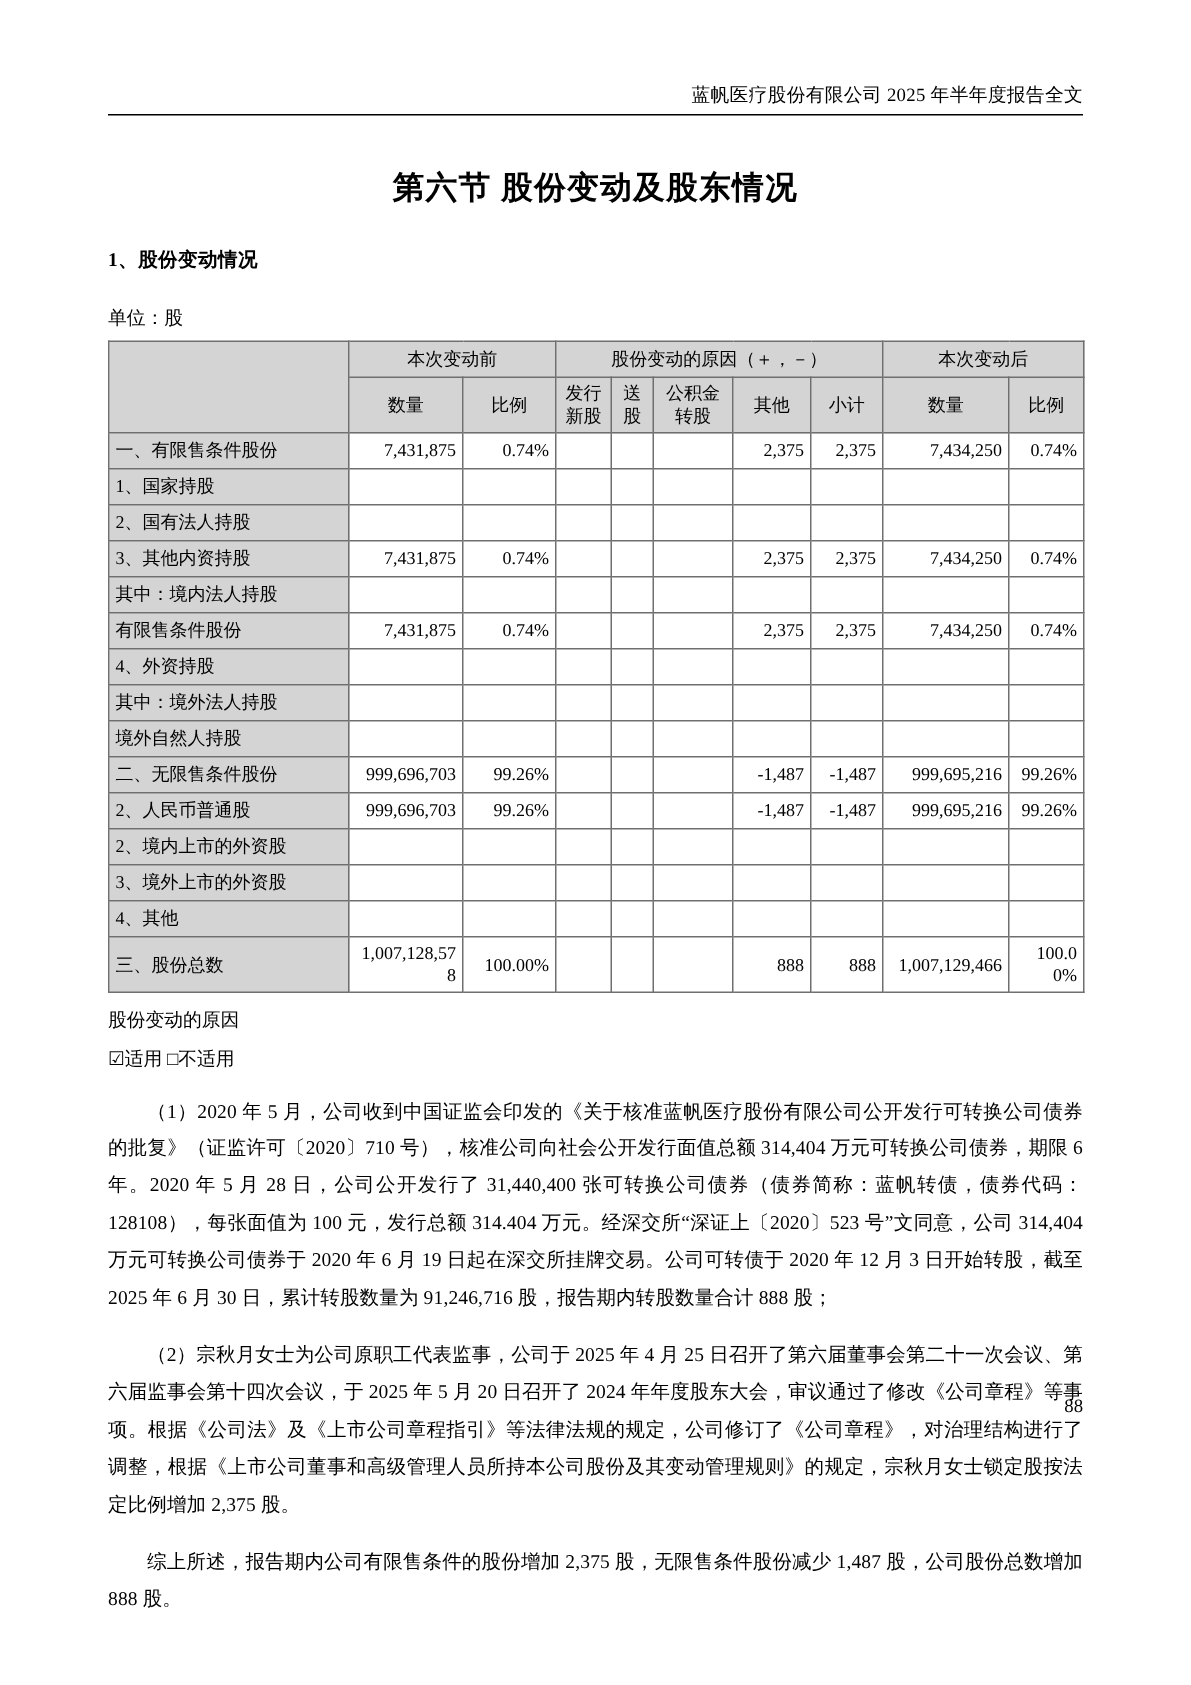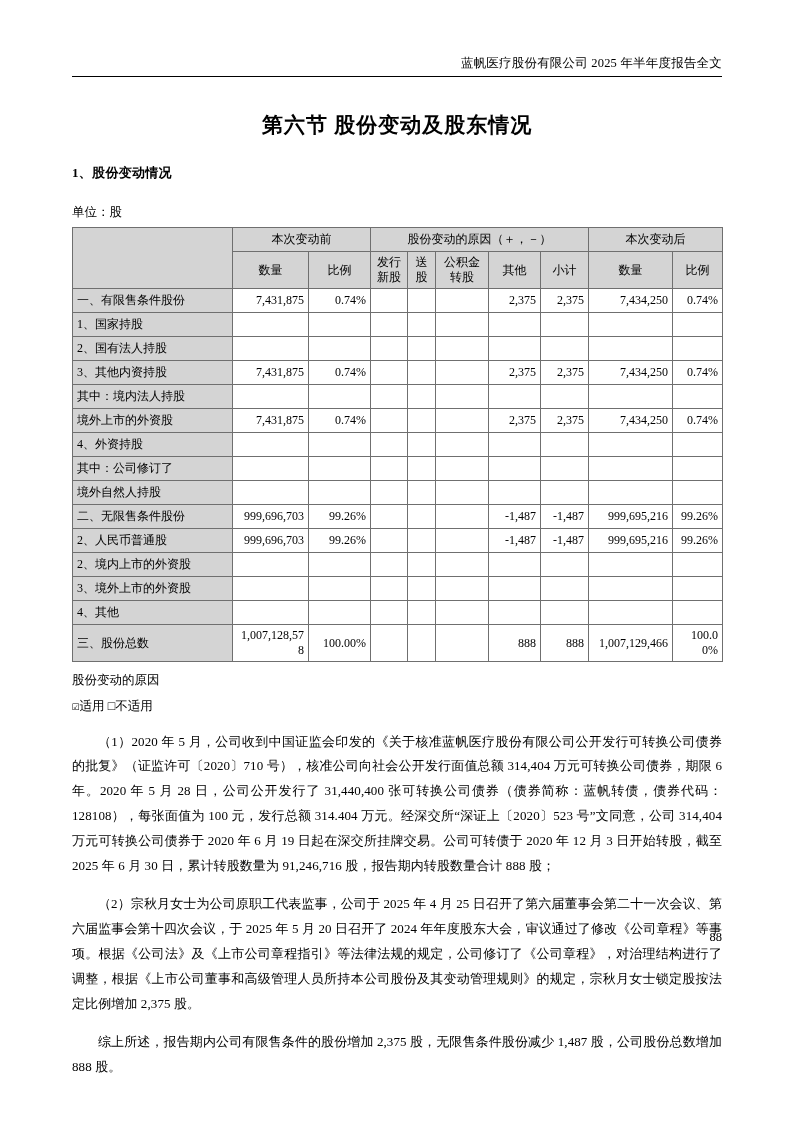--- a/index.html
+++ b/index.html
@@ -106,21 +106,21 @@
   .plain-line {
     font-size: 12.5px;
     margin-top: 9px;
     line-height: 1.5;
   }
   .choice-line {
     font-size: 12.5px;
     margin-top: 7px;
     line-height: 1.5;
   }
-  .choice-line .box { font-family: Liberation Mono, monospace; }
+  .choice-line .box { font-family: Liberation Serif, serif; }
 
   p.body-para {
     font-size: 13px;
     line-height: 1.92;
     margin: 13px 0 0 0;
     text-indent: 26px;
     text-align: justify;
     text-justify: inter-ideograph;
     letter-spacing: 0.1px;
   }
@@ -235,21 +235,21 @@
           <td class="num"></td>
           <td class="num"></td>
           <td class="num"></td>
           <td class="num"></td>
           <td class="num"></td>
           <td class="num"></td>
           <td class="num"></td>
           <td class="num"></td>
         </tr>
         <tr>
-          <td class="rowlabel ind3">境外上市的外资股</td>
+          <td class="rowlabel ind3">有限售条件股份</td>
           <td class="num">7,431,875</td>
           <td class="num">0.74%</td>
           <td class="num"></td>
           <td class="num"></td>
           <td class="num"></td>
           <td class="num">2,375</td>
           <td class="num">2,375</td>
           <td class="num">7,434,250</td>
           <td class="num">0.74%</td>
         </tr>
@@ -259,21 +259,21 @@
           <td class="num"></td>
           <td class="num"></td>
           <td class="num"></td>
           <td class="num"></td>
           <td class="num"></td>
           <td class="num"></td>
           <td class="num"></td>
           <td class="num"></td>
         </tr>
         <tr>
-          <td class="rowlabel ind3">其中：公司修订了</td>
+          <td class="rowlabel ind3">其中：境外法人持股</td>
           <td class="num"></td>
           <td class="num"></td>
           <td class="num"></td>
           <td class="num"></td>
           <td class="num"></td>
           <td class="num"></td>
           <td class="num"></td>
           <td class="num"></td>
           <td class="num"></td>
         </tr>

